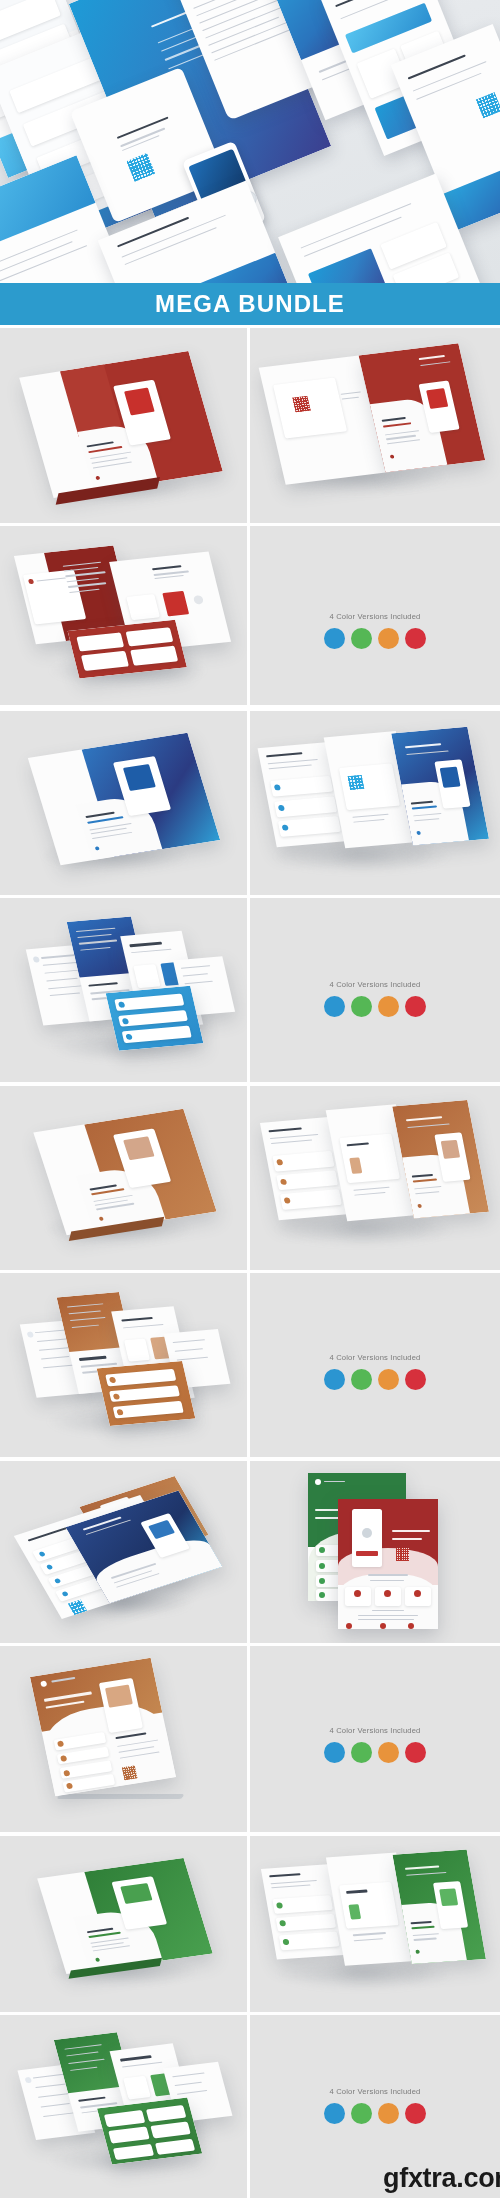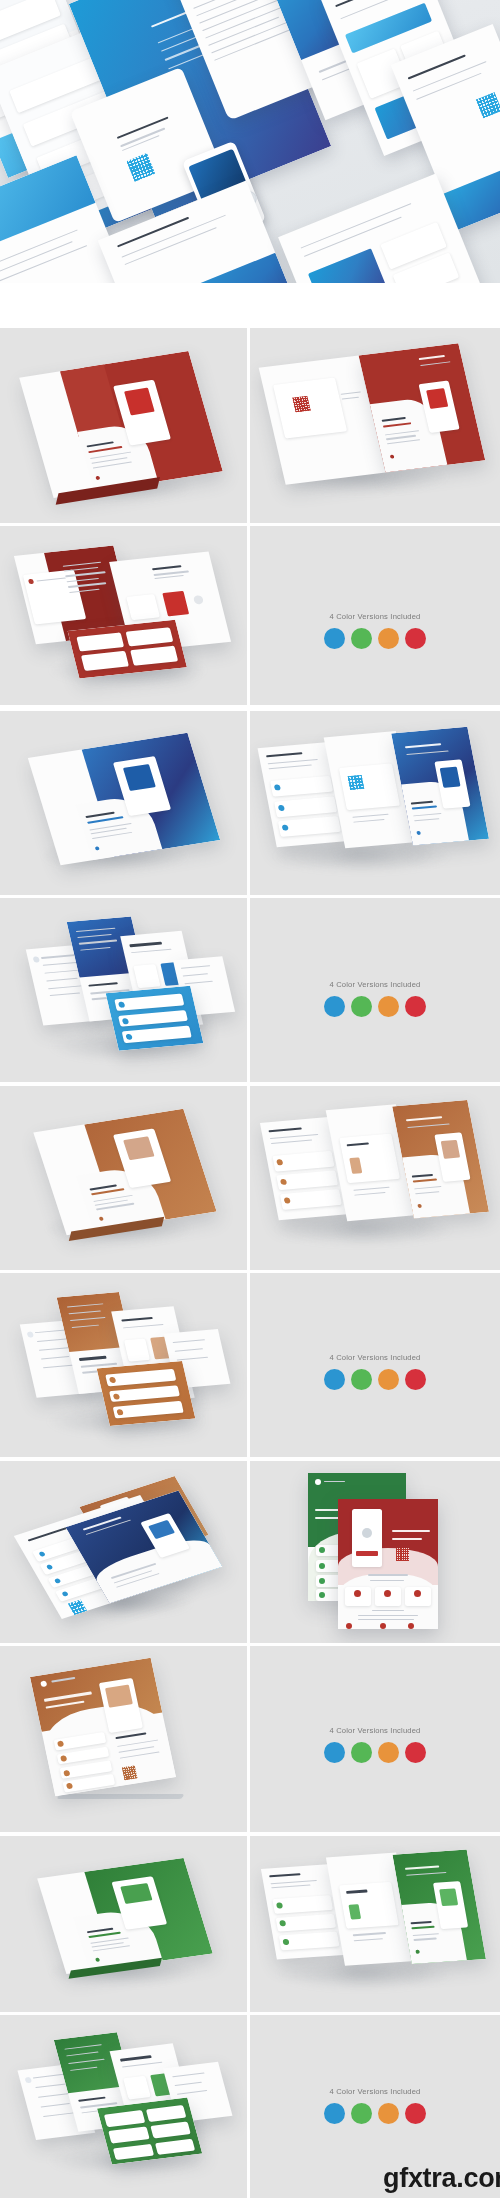--- a/index.html
+++ b/index.html
@@ -227,20 +227,23 @@
 
     <div class="sheet" style="left:300px;top:200px;width:170px;height:150px;transform:rotate(-22deg);">
       <div class="line" style="left:10%;top:12%;width:70%;"></div>
       <div class="line" style="left:10%;top:18%;width:62%;"></div>
       <div class="band fill grad-blue" style="left:8%;top:30%;width:40%;height:40%;border-radius:2px;"></div>
       <div class="card" style="left:54%;top:30%;width:36%;height:18%;"></div>
       <div class="card" style="left:54%;top:52%;width:36%;height:18%;"></div>
     </div>
   </div>
 
+  <div class="banner">
+    <div class="banner-title">MEGA BUNDLE</div>
+  </div>
 
   <div class="section" style="top:328px;height:377px;">
 
     <div class="quad q-tl" style="height:195px;">
       <div class="shadow-soft" style="left:44px;top:140px;width:150px;height:34px;"></div>
       <div class="mock" style="left:36px;top:34px;width:170px;height:125px;transform:rotate(-16deg) skewY(7deg);">
         <div class="pg" style="left:0;top:0;width:100%;height:100%;">
           <div class="fill" style="left:38%;top:0;width:62%;height:100%;background:#a7322a;"></div>
           <div class="fill" style="left:24%;top:0;width:26%;height:54%;background:#b03b31;"></div>
           <div class="fill" style="left:24%;top:50%;width:38%;height:50%;background:#fbfbfb;border-radius:0 50% 0 0;"></div>

